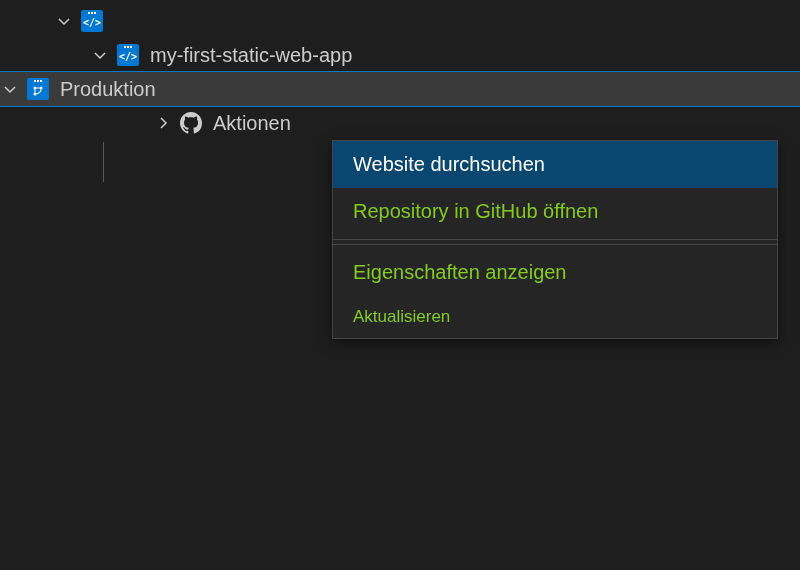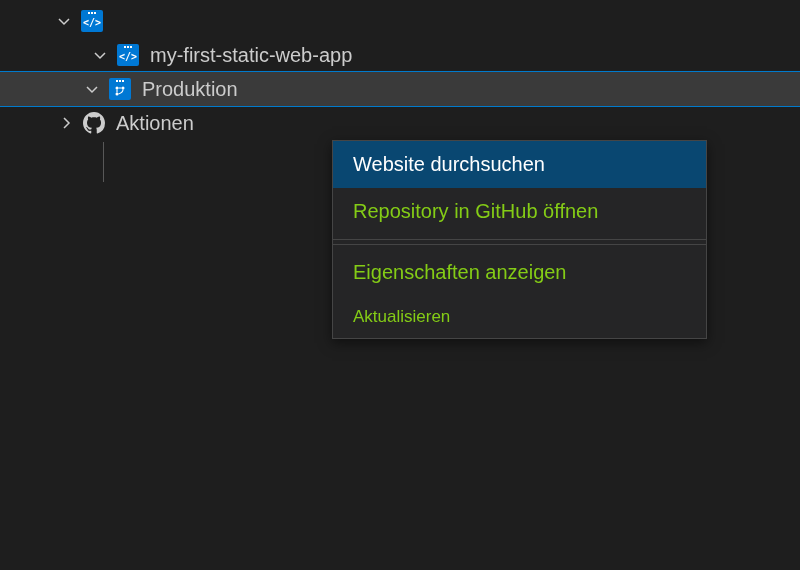--- a/index.html
+++ b/index.html
@@ -25,22 +25,22 @@
       height: 34px;
       padding-left: 0;
       cursor: pointer;
     }
     .tree-row.selected {
       background: #3a3a3a;
       outline: 1px solid #007acc;
     }
     .indent-0 { padding-left: 54px; }
     .indent-1 { padding-left: 90px; }
-    .indent-2 { padding-left: 82px; }
-    .indent-3 { padding-left: 56px; }
+    .indent-2 { }
+    .indent-3 { padding-left: 116px; margin-left: 37px; }
     .chevron {
       width: 20px;
       height: 20px;
       display: flex;
       align-items: center;
       justify-content: center;
       margin-right: 6px;
       flex-shrink: 0;
     }
     .chevron svg {
@@ -113,21 +113,21 @@
       left: 103px;
       top: 142px;
       width: 1px;
       height: 40px;
       background: #585858;
     }
     .context-menu {
       position: absolute;
       top: 140px;
       left: 332px;
-      width: 375px;
+      width: 446px;
       background: #252526;
       border: 1px solid #454545;
       box-shadow: 0 4px 12px rgba(0,0,0,0.5);
     }
     .menu-item {
       padding: 12px 20px;
       font-size: 20px;
       color: #84cc16;
       cursor: pointer;
     }

